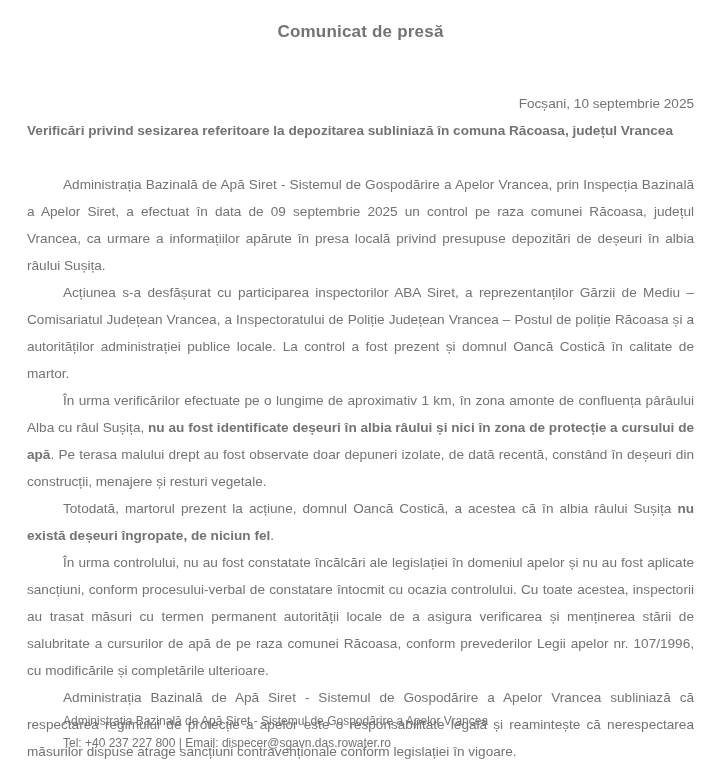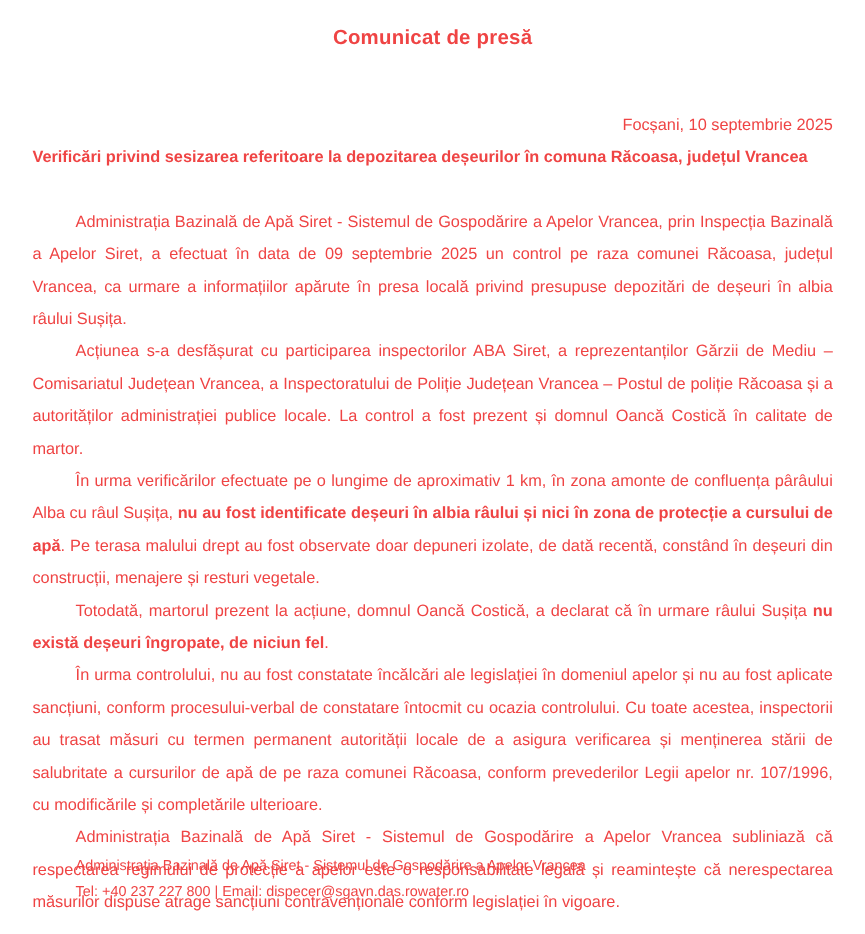--- a/index.html
+++ b/index.html
@@ -3,21 +3,21 @@
 <meta charset="utf-8">
 <style>
   * { box-sizing: border-box; }
   html, body { margin: 0; padding: 0; background: #ffffff; }
   .page {
     position: relative;
     width: 721px;
     height: 778px;
     background: #ffffff;
     font-family: "Liberation Sans", "DejaVu Sans", sans-serif;
-    color: #ef4444;
+    color: #737373;
     overflow: hidden;
   }
   .title {
     margin: 0;
     padding-top: 22px;
     text-align: center;
     font-size: 17px;
     font-weight: bold;
     letter-spacing: 0.2px;
   }
@@ -58,29 +58,29 @@
 <body>
 
 <div class="page">
 
   <h1 class="title">Comunicat de presă</h1>
 
   <div class="content">
 
     <p class="dateline">Focșani, 10 septembrie 2025</p>
 
-    <p class="subject">Verificări privind sesizarea referitoare la depozitarea deșeurilor în comuna Răcoasa, județul Vrancea</p>
+    <p class="subject">Verificări privind sesizarea referitoare la depozitarea subliniază în comuna Răcoasa, județul Vrancea</p>
 
     <p class="para first">Administrația Bazinală de Apă Siret - Sistemul de Gospodărire a Apelor Vrancea, prin Inspecția Bazinală a Apelor Siret, a efectuat în data de 09 septembrie 2025 un control pe raza comunei Răcoasa, județul Vrancea, ca urmare a informațiilor apărute în presa locală privind presupuse depozitări de deșeuri în albia râului Sușița.</p>
 
     <p class="para">Acțiunea s-a desfășurat cu participarea inspectorilor ABA Siret, a reprezentanților Gărzii de Mediu – Comisariatul Județean Vrancea, a Inspectoratului de Poliție Județean Vrancea – Postul de poliție Răcoasa și a autorităților administrației publice locale. La control a fost prezent și domnul Oancă Costică în calitate de martor.</p>
 
     <p class="para"><span>În urma verificărilor efectuate pe o lungime de aproximativ 1 km, în zona amonte de confluența pârâului Alba cu râul Sușița, </span><strong>nu au fost identificate deșeuri în albia râului și nici în zona de protecție a cursului de apă</strong><span>. Pe terasa malului drept au fost observate doar depuneri izolate, de dată recentă, constând în deșeuri din construcții, menajere și resturi vegetale.</span></p>
 
-    <p class="para"><span>Totodată, martorul prezent la acțiune, domnul Oancă Costică, a declarat că în urmare râului Sușița </span><strong>nu există deșeuri îngropate, de niciun fel</strong><span>.</span></p>
+    <p class="para"><span>Totodată, martorul prezent la acțiune, domnul Oancă Costică, a acestea că în albia râului Sușița </span><strong>nu există deșeuri îngropate, de niciun fel</strong><span>.</span></p>
 
     <p class="para">În urma controlului, nu au fost constatate încălcări ale legislației în domeniul apelor și nu au fost aplicate sancțiuni, conform procesului-verbal de constatare întocmit cu ocazia controlului. Cu toate acestea, inspectorii au trasat măsuri cu termen permanent autorității locale de a asigura verificarea și menținerea stării de salubritate a cursurilor de apă de pe raza comunei Răcoasa, conform prevederilor Legii apelor nr. 107/1996, cu modificările și completările ulterioare.</p>
 
     <p class="para">Administrația Bazinală de Apă Siret - Sistemul de Gospodărire a Apelor Vrancea subliniază că respectarea regimului de protecție a apelor este o responsabilitate legală și reamintește că nerespectarea măsurilor dispuse atrage sancțiuni contravenționale conform legislației în vigoare.</p>
 
   </div>
 
   <div class="footer">
     <p>Administrația Bazinală de Apă Siret - Sistemul de Gospodărire a Apelor Vrancea</p>
     <p>Tel: +40 237 227 800 | Email: dispecer@sgavn.das.rowater.ro</p>

